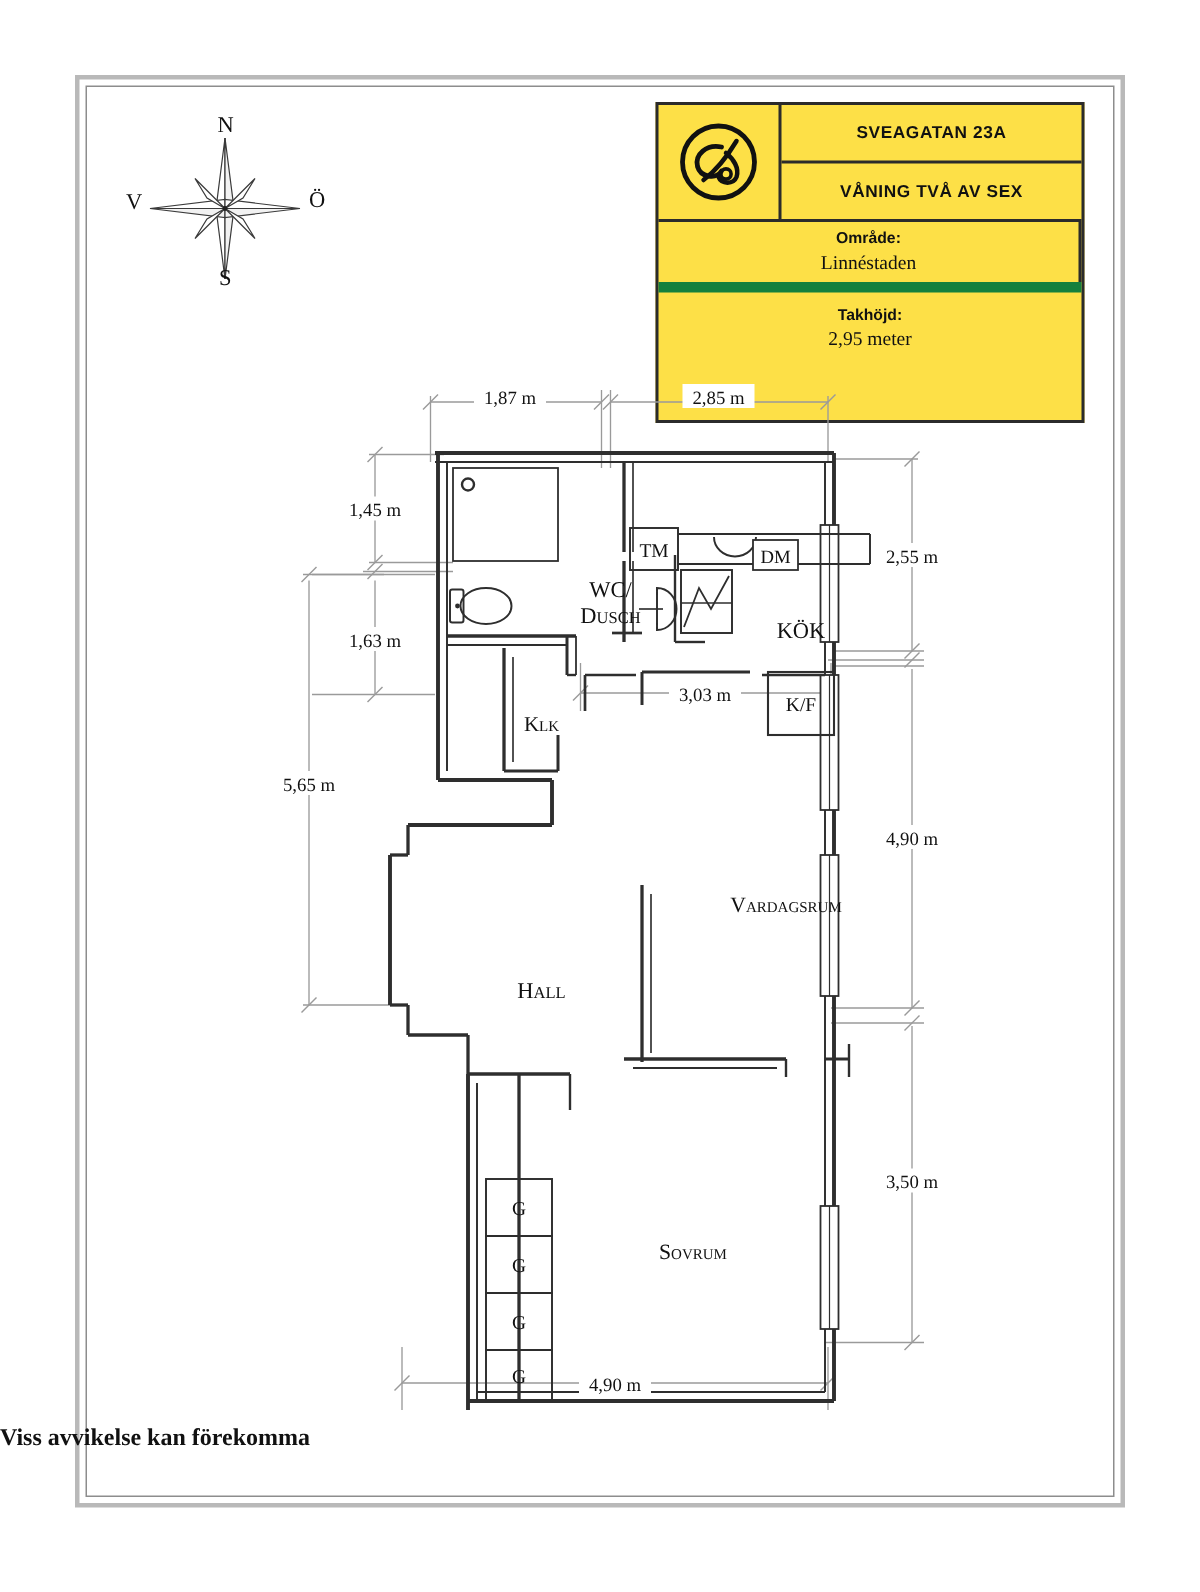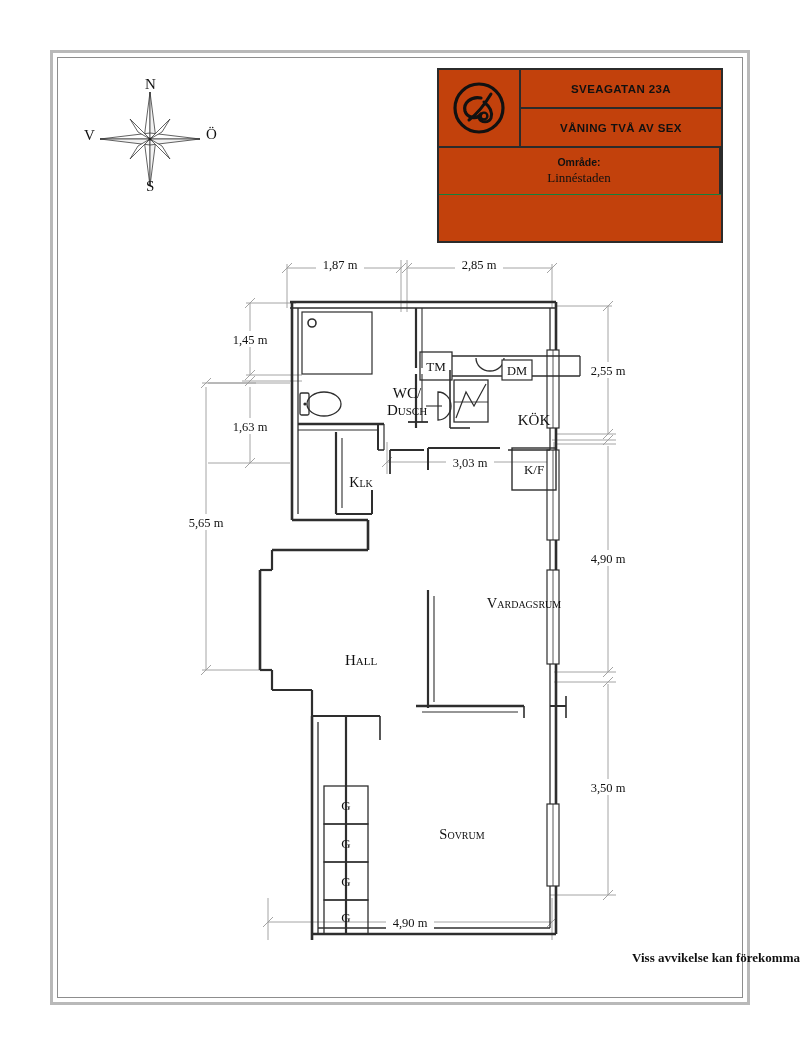--- a/index.html
+++ b/index.html
@@ -21,58 +21,58 @@
   #compass svg{display:block;}
   .cmp-letter{
     position:absolute;font-family:"Liberation Serif",serif;font-size:15px;color:#111;
   }
   #cmp-n{left:59px;top:-2px;}
   #cmp-s{left:60px;top:100px;}
   #cmp-v{left:-2px;top:49px;}
   #cmp-o{left:120px;top:48px;}
   
   #title-block{
-    position:absolute;left:437px;top:68px;width:286px;height:175px;
-    border:2px solid #2b2b2b;box-sizing:border-box;background:#c2410c;
+    position:absolute;left:437px;top:68px;width:286px;height:214px;
+    border:2px solid #2b2b2b;box-sizing:border-box;background:#fde047;
   }
   .tb-row{display:flex;width:100%;box-sizing:border-box;}
   #tb-top{height:78px;border-bottom:2px solid #2b2b2b;}
   #tb-logo-cell{
     width:82px;border-right:2px solid #2b2b2b;box-sizing:border-box;
     display:flex;align-items:center;justify-content:center;
   }
   #tb-titles{flex:1;display:flex;flex-direction:column;}
   .tb-title-cell{
     flex:1;display:flex;align-items:center;justify-content:center;
     font-family:"Liberation Sans",sans-serif;font-weight:bold;font-size:11.5px;
     letter-spacing:.4px;color:#111;
   }
   #tb-title-a{border-bottom:2px solid #2b2b2b;}
-  .tb-data-row{height:47px;border-bottom:1px solid #15803d;}
+  .tb-data-row{height:47px;border-bottom:7px solid #15803d;}
   .tb-data-row:last-child{border-bottom:none;}
   .tb-cell{
     flex:1;box-sizing:border-box;display:flex;flex-direction:column;
     align-items:center;justify-content:center;padding:2px 4px;
   }
   .tb-cell.left{border-right:2px solid #2b2b2b;}
   .tb-label{
     font-family:"Liberation Sans",sans-serif;font-weight:bold;font-size:10.5px;
     color:#111;line-height:1.35;
   }
   .tb-value{
     font-family:"Liberation Serif",serif;font-size:13px;color:#111;line-height:1.35;
     white-space:nowrap;
   }
   
   #plan{position:absolute;left:50px;top:50px;width:700px;height:955px;}
   #plan svg{display:block;}
   
   #footer-note{
-    position:absolute;left:0;top:950px;width:800px;text-align:right;
-    font-family:"Liberation Serif",serif;font-weight:bold;font-size:13px;color:#111;
+    position:absolute;left:0;top:950px;width:800px;text-align:left;
+    font-family:"Liberation Serif",serif;font-weight:bold;font-size:16px;color:#111;
   }
 </style>
 </head>
 <body>
 
 <div id="page-frame">
   <div id="page-frame-inner"></div>
 </div>
 
 <div id="compass">
@@ -131,20 +131,24 @@
   </div>
 
   <div class="tb-row tb-data-row">
     <div class="tb-cell left">
       <span class="tb-label">Område:</span>
       <span class="tb-value">Linnéstaden</span>
     </div>
   </div>
 
   <div class="tb-row tb-data-row">
+    <div class="tb-cell">
+      <span class="tb-label">Takhöjd:</span>
+      <span class="tb-value">2,95 meter</span>
+    </div>
   </div>
 </div>
 
 <div id="plan">
 <svg width="700" height="955" viewBox="0 0 700 955" font-family="Liberation Serif, serif">
 
   <defs>
     <g id="tick">
           <line x1="-5" y1="5" x2="5" y2="-5" stroke="#9a9a9a" stroke-width="0.9"></line>
         </g>

